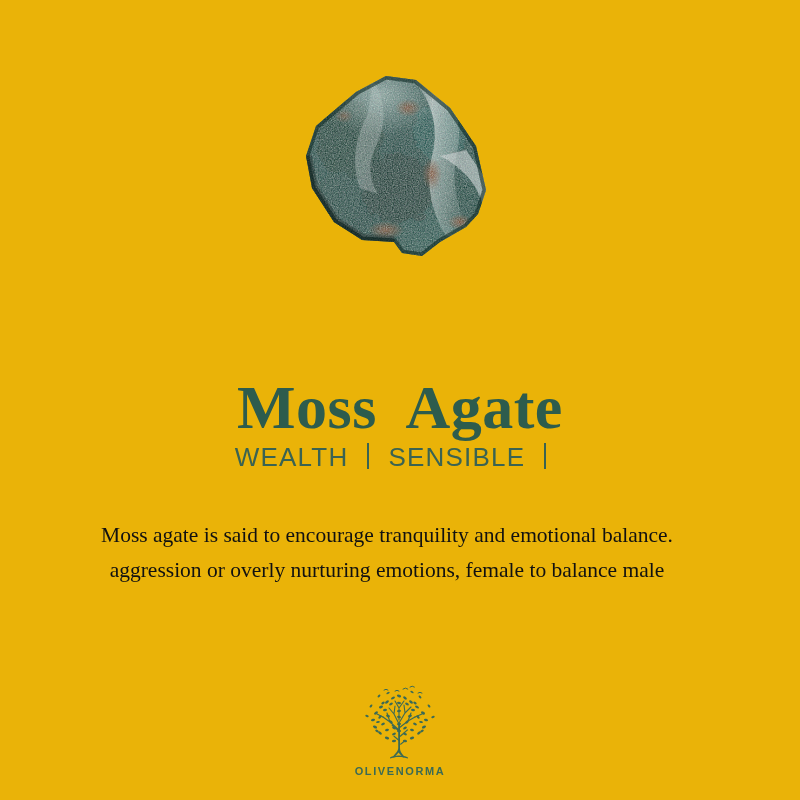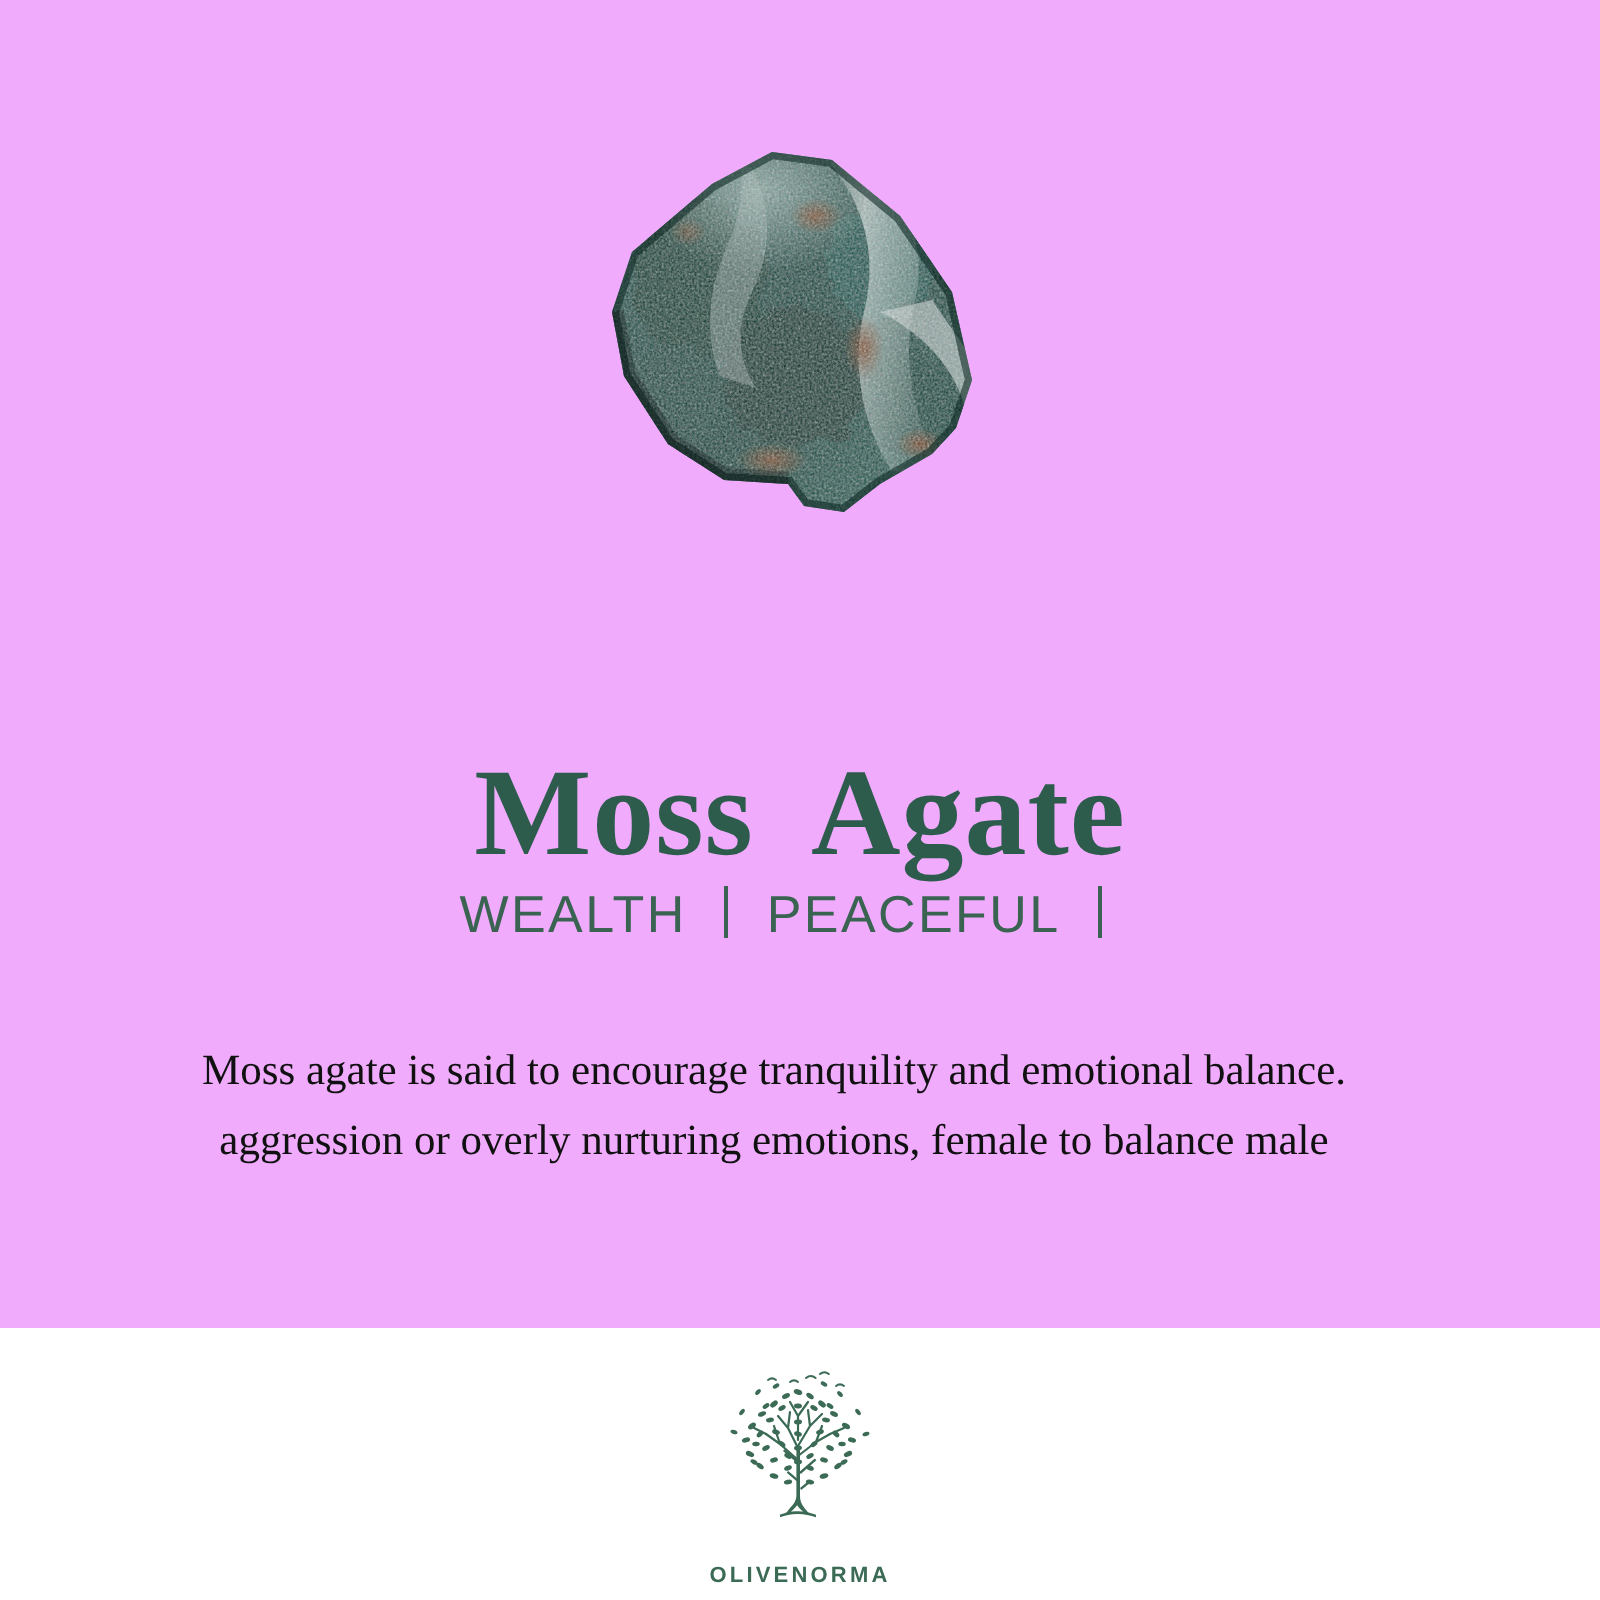--- a/index.html
+++ b/index.html
@@ -10,22 +10,22 @@
   body {
     width: 800px;
     height: 800px;
     background: #ffffff;
     font-family: "Liberation Serif", "DejaVu Serif", serif;
     overflow: hidden;
   }
   .card {
     position: relative;
     width: 800px;
-    height: 664px;
-    background: #f0abfc;
+    height: 800px;
+    background: #eab308;
     box-sizing: border-box;
     display: flex;
     flex-direction: column;
     align-items: center;
   }
 
   
   .stone-wrap {
     position: absolute;
     left: 0;
@@ -108,21 +108,21 @@
     top: 684px;
     width: 800px;
     display: flex;
     flex-direction: column;
     align-items: center;
   }
   .logo-tree {
     display: block;
   }
   .logo-word {
-    margin-top: 20px;
+    margin-top: 3px;
     font-family: "Liberation Sans", "DejaVu Sans", sans-serif;
     font-size: 11px;
     font-weight: 700;
     letter-spacing: 1.6px;
     color: #3b6а55;
     color: #3b6a55;
   }
 </style>
 </head>
 <body>
@@ -215,21 +215,21 @@
         <path d="M104 172 L72 170 L44 152 L22 118 L16 86" fill="none" stroke="#000000" stroke-opacity="0.25" stroke-width="12"></path>
       </g>
     </svg>
   </div>
 
   <h1 class="title">Moss  Agate</h1>
 
   <div class="keywords">
     <span class="keyword">WEALTH</span>
     <span class="kw-sep"></span>
-    <span class="keyword">PEACEFUL</span>
+    <span class="keyword">SENSIBLE</span>
     <span class="kw-sep"></span>
   </div>
 
   <div class="body-text">
     <span class="body-line">Moss agate is said to encourage tranquility and emotional balance.</span>
     <span class="body-line">aggression or overly nurturing emotions, female to balance male</span>
   </div>
 
   <div class="logo">
     <svg class="logo-tree" width="86" height="78" viewBox="0 0 86 78" aria-label="Olive tree">

